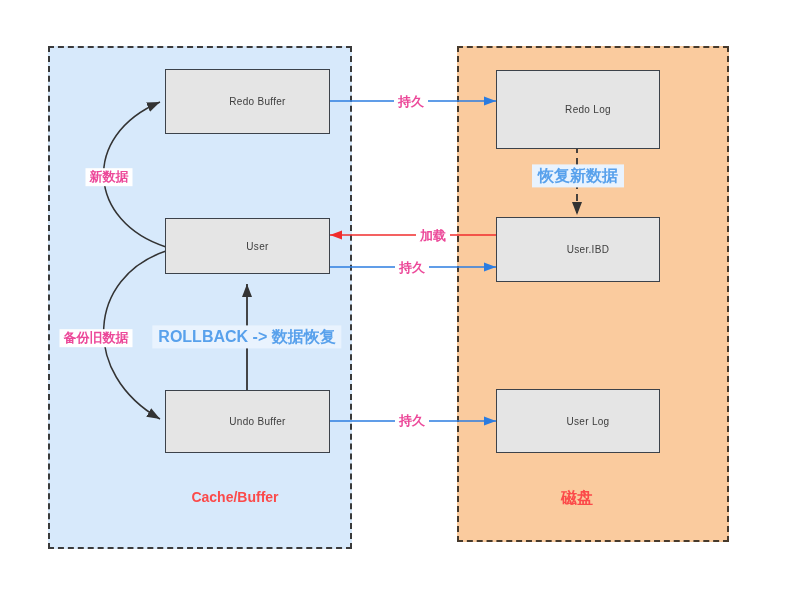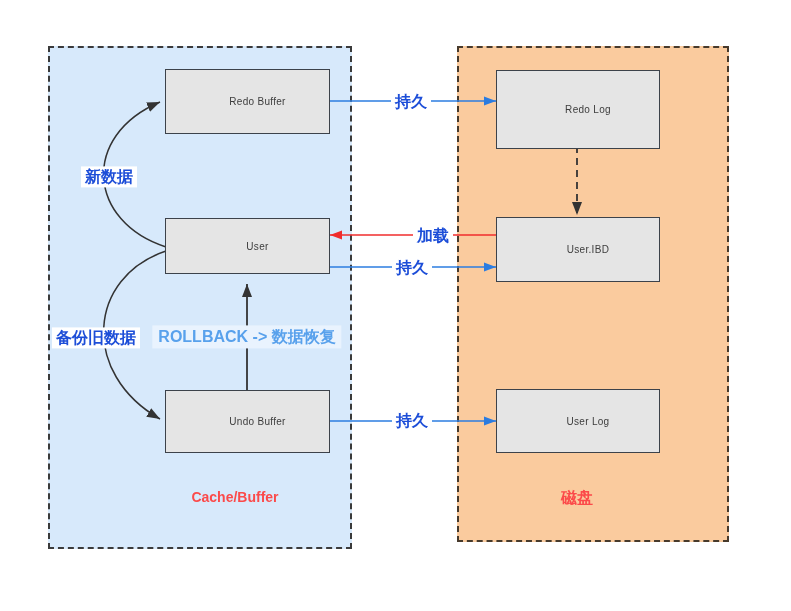--- a/index.html
+++ b/index.html
@@ -34,21 +34,21 @@
     letter-spacing:.3px;
     padding-left:20px;
   }
   .svg-layer{
     position:absolute;left:0;top:0;width:791px;height:611px;
     pointer-events:none;
   }
   .edge-label{
     position:absolute;
     transform:translate(-50%,-50%);
-    font-size:16px;font-weight:bold;color:#1d4ed8;
+    font-size:13px;font-weight:bold;color:#ec4899;
     background:#ffffff;
     padding:1px 4px;
     white-space:nowrap;
     line-height:1.2;
   }
   .edge-label.accent{
     color:#58a1ec;
     background:#e9f3fe;
     font-size:16px;
     padding:2px 6px;
@@ -125,20 +125,21 @@
   </div>
 
   <div class="edge-label" style="left:411px;top:102px;">持久</div>
 
   <div class="edge-label" style="left:413px;top:236px;margin-left:20px;">加载</div>
 
   <div class="edge-label" style="left:412px;top:268px;">持久</div>
 
   <div class="edge-label" style="left:412px;top:421px;">持久</div>
 
+  <div class="edge-label accent" style="left:578px;top:176px;">恢复新数据</div>
 
   <div class="edge-label accent" style="left:247px;top:337px;">ROLLBACK -&gt; 数据恢复</div>
 
   <div class="edge-label" style="left:109px;top:177px;">新数据</div>
 
   <div class="edge-label" style="left:96px;top:338px;">备份旧数据</div>
 
   <div class="region-label cache-lbl" style="left:235px;top:497px;">Cache/Buffer</div>
 
   <div class="region-label disk-lbl" style="left:577px;top:498px;">磁盘</div>

